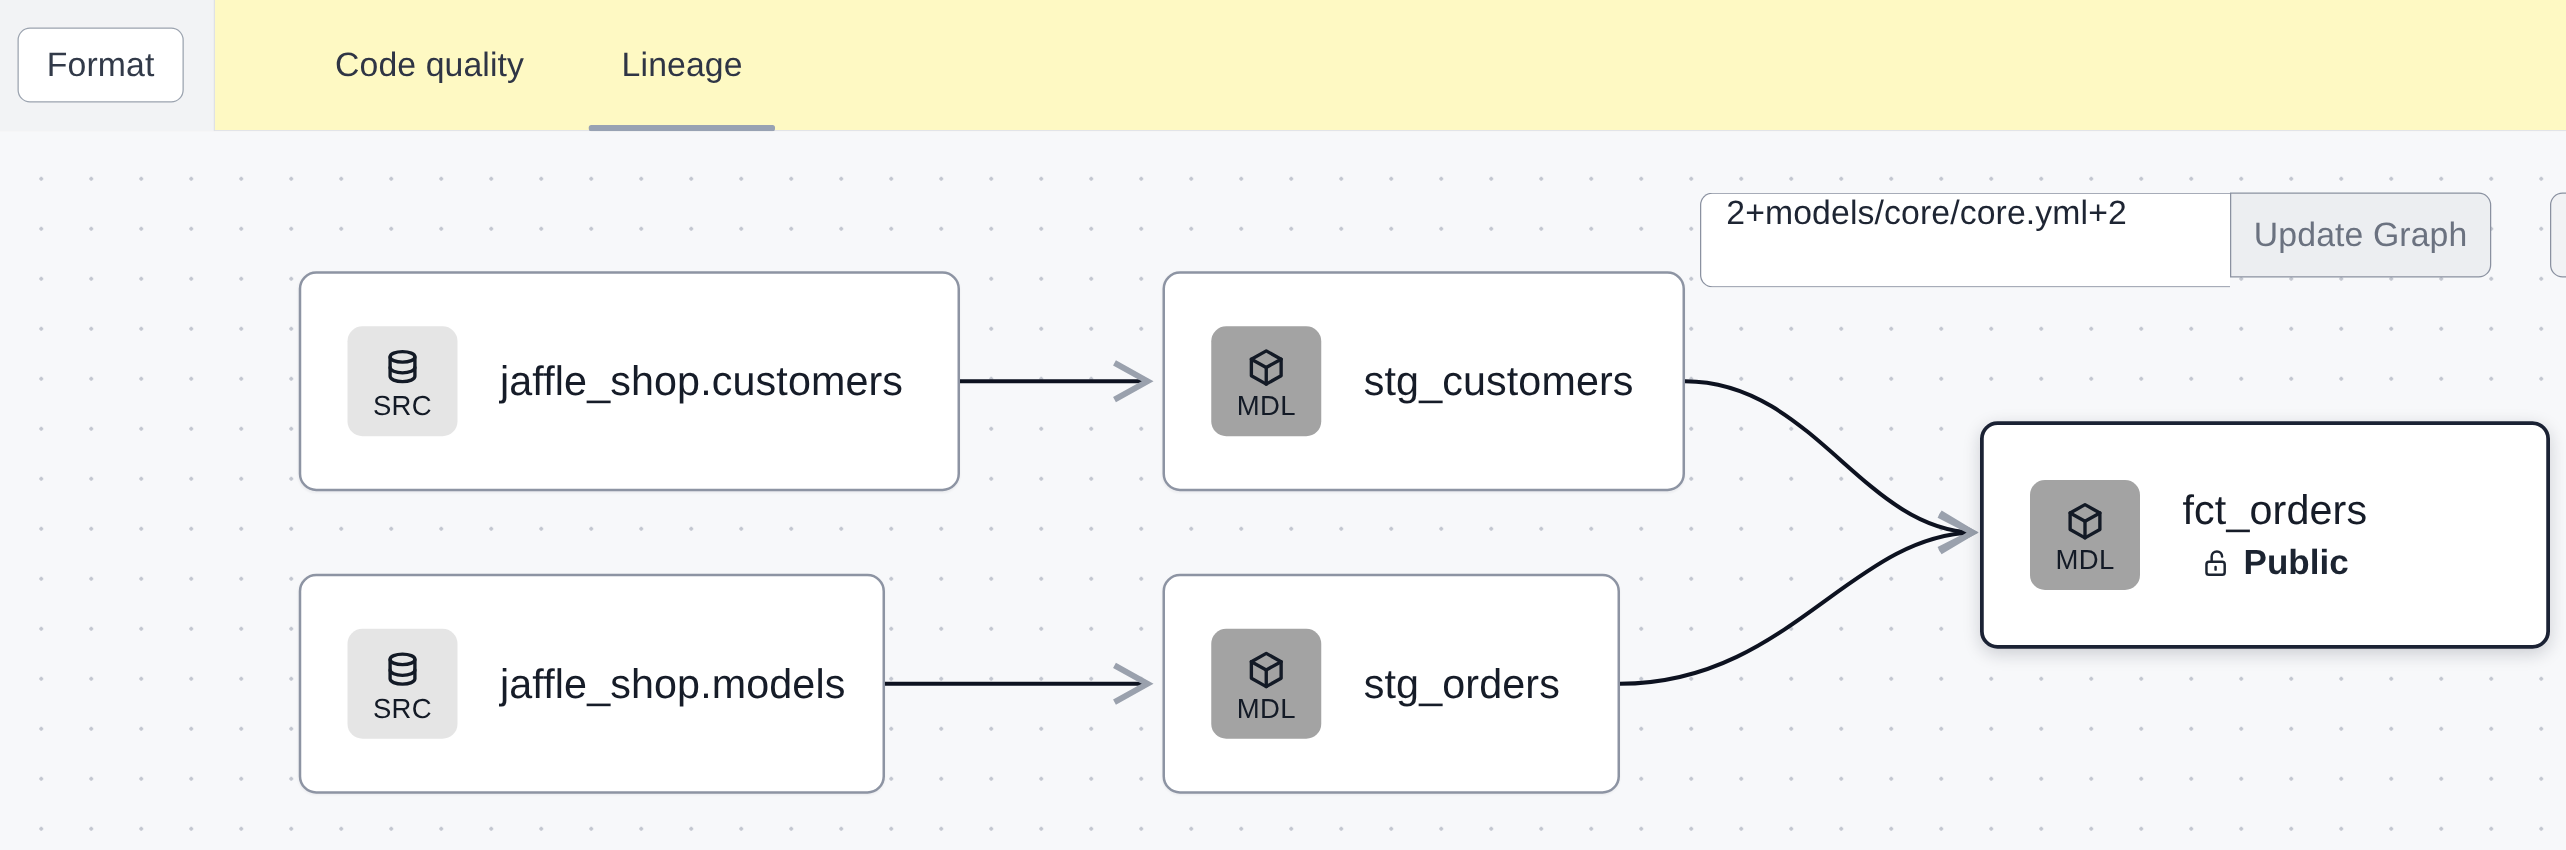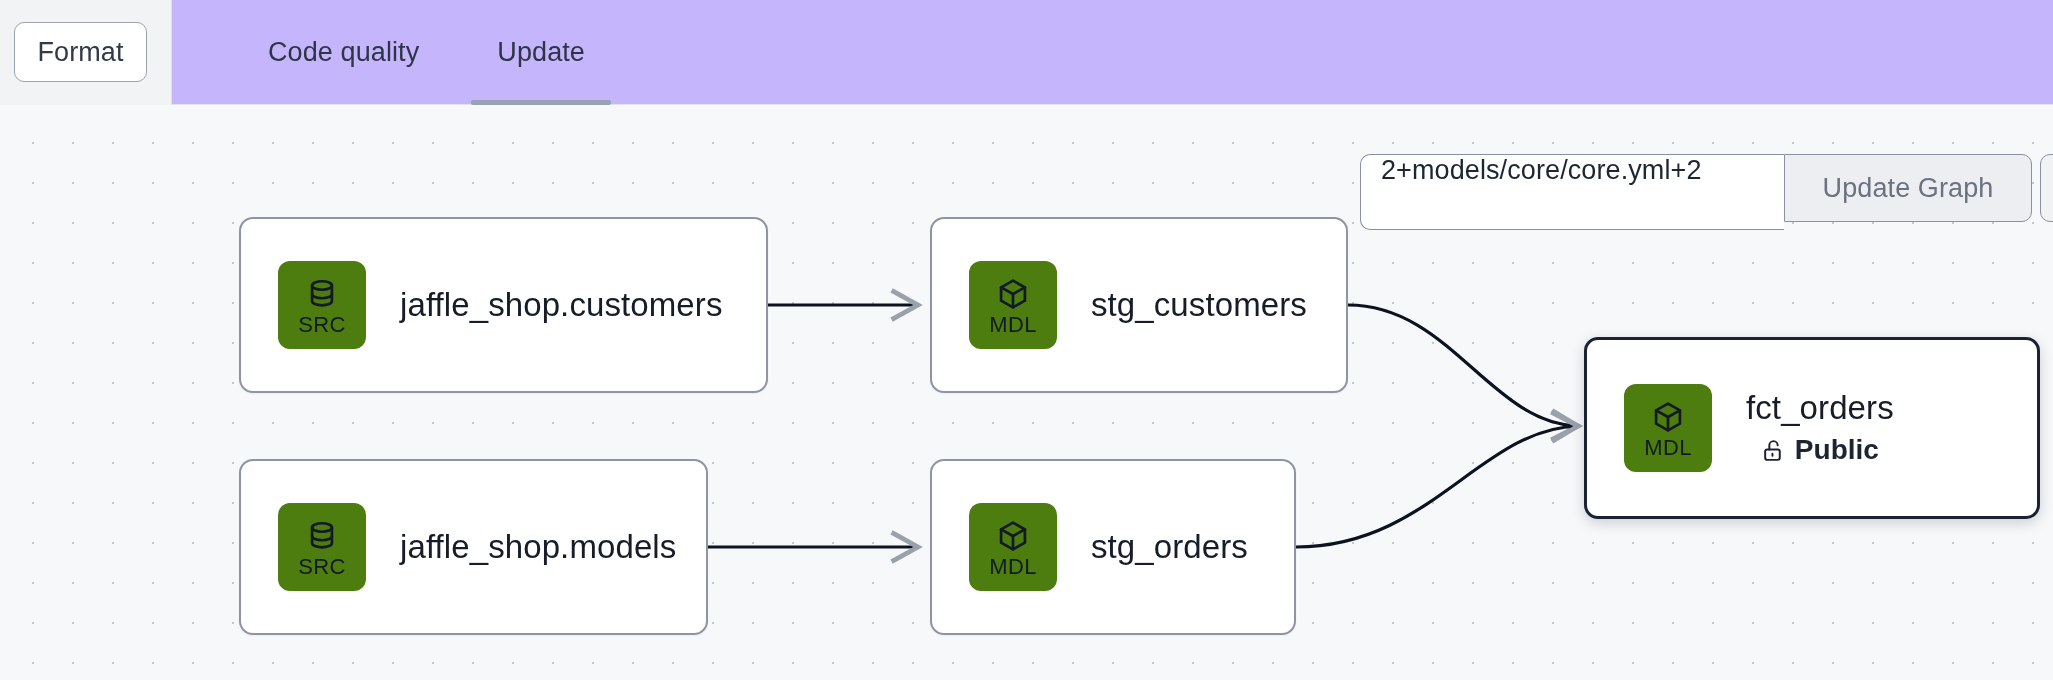--- a/index.html
+++ b/index.html
@@ -11,21 +11,21 @@
     font-family: "Liberation Sans", sans-serif;
     background: #f4f5f7;
   }
 
   
   .toolbar {
     position: absolute;
     left: 0; top: 0;
     width: 2053px;
     height: 105px;
-    background: #c4b5fd;
+    background: #fef9c3;
     border-bottom: 1px solid #e2e4e8;
     display: flex;
     align-items: center;
   }
 
   .toolbar-left {
     width: 172px;
     height: 105px;
     display: flex;
     align-items: center;
@@ -118,22 +118,22 @@
   .node-badge {
     width: 88px;
     height: 88px;
     border-radius: 12px;
     display: flex;
     flex-direction: column;
     align-items: center;
     justify-content: center;
     flex: none;
   }
-  .badge-src { background: #4d7c0f; }
-  .badge-mdl { background: #4d7c0f; }
+  .badge-src { background: #e5e5e5; }
+  .badge-mdl { background: #a3a3a3; }
 
   .badge-glyph {
     width: 40px;
     height: 38px;
     display: flex;
     align-items: center;
     justify-content: center;
   }
   .badge-glyph svg { display: block; }
 
@@ -201,21 +201,21 @@
     border: none;
     outline: none;
     background: transparent;
     font-family: "Liberation Sans", sans-serif;
     font-size: 27px;
     color: #1e2533;
     letter-spacing: 0.1px;
   }
 
   .update-graph-button {
-    width: 248px;
+    width: 209px;
     height: 68px;
     background: #eceef1;
     border: 1px solid #8a91a0;
     border-radius: 0 10px 10px 0;
     color: #6b7280;
     font-size: 27px;
     display: flex;
     align-items: center;
     justify-content: center;
     cursor: pointer;
@@ -237,21 +237,21 @@
 <body>
 
 <div class="toolbar">
 
   <div class="toolbar-left">
     <div class="format-button">Format</div>
   </div>
 
   <div class="tabs">
     <div class="tab">Code quality</div>
-    <div class="tab active">Update</div>
+    <div class="tab active">Lineage</div>
   </div>
 
 </div>
 
 <div class="canvas">
 
   <svg class="edges-svg" viewBox="0 0 2053 575" xmlns="http://www.w3.org/2000/svg">
     <defs>
       <marker id="arrow" viewBox="0 0 12 12" refX="10" refY="6" markerWidth="11" markerHeight="11" orient="auto-start-reverse">
         <path d="M 1 1 L 10 6 L 1 11" fill="none" stroke="#9aa1ad" stroke-width="1.6"></path>

